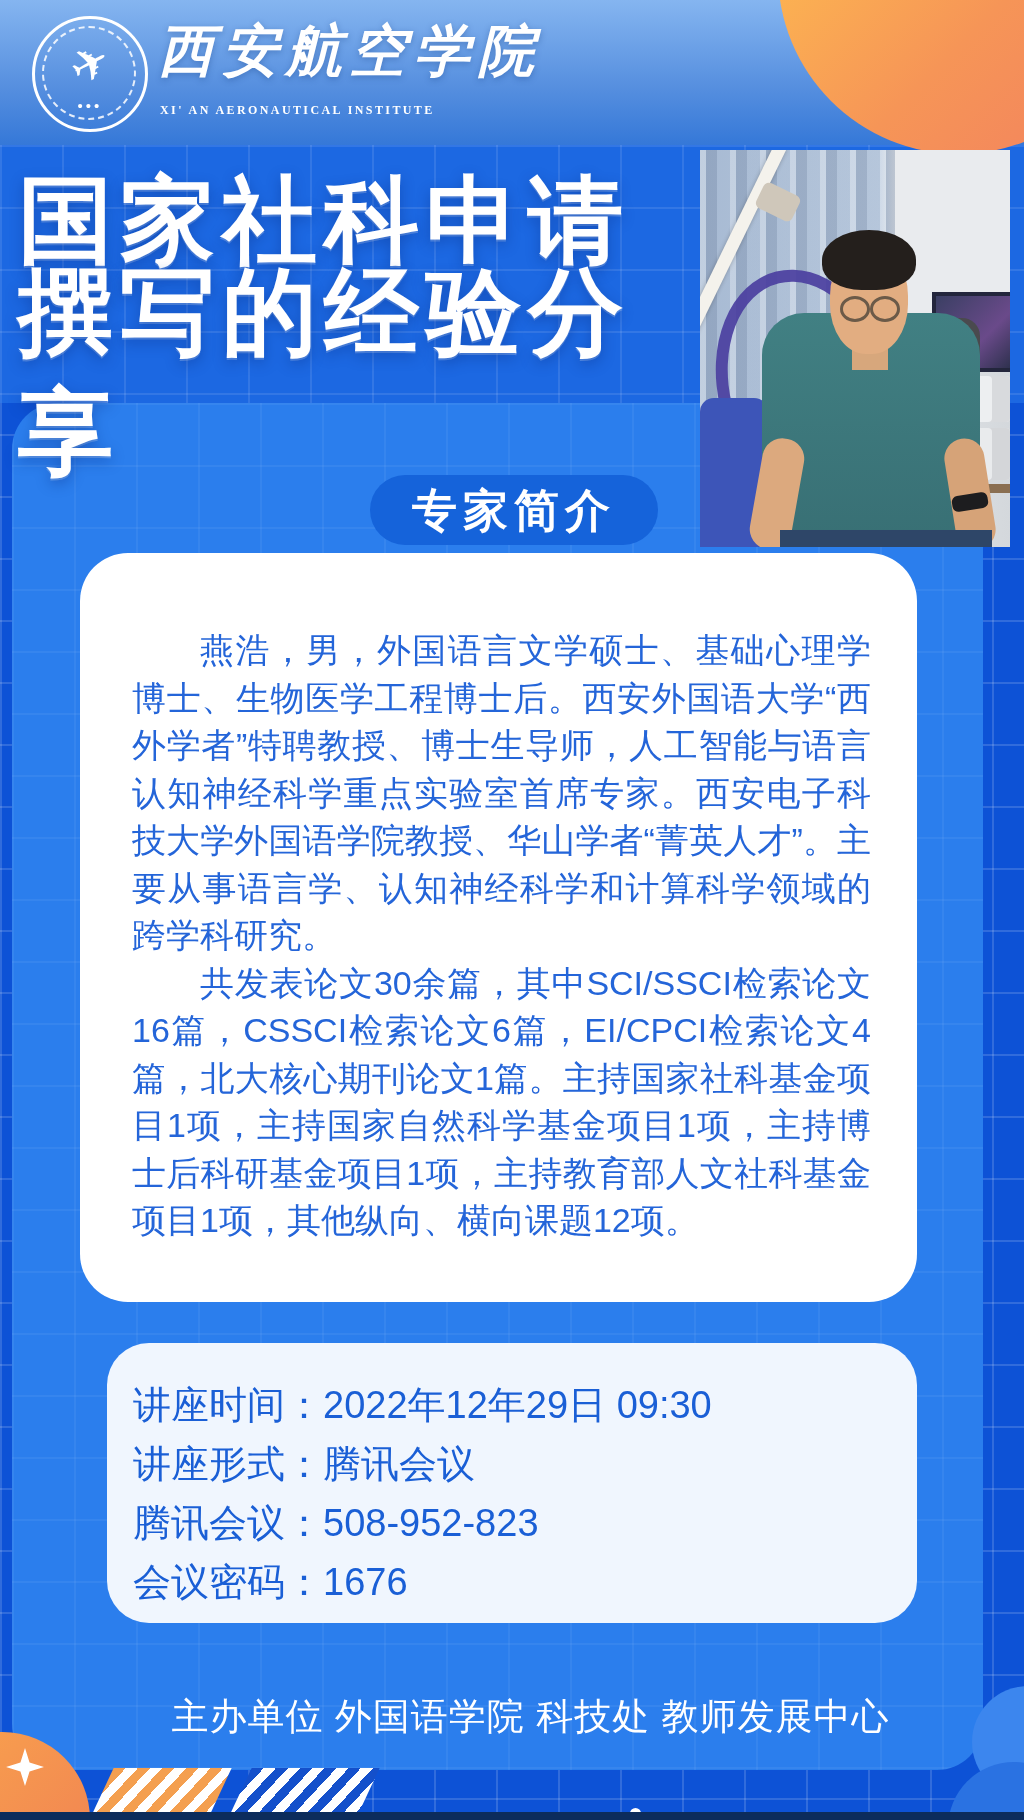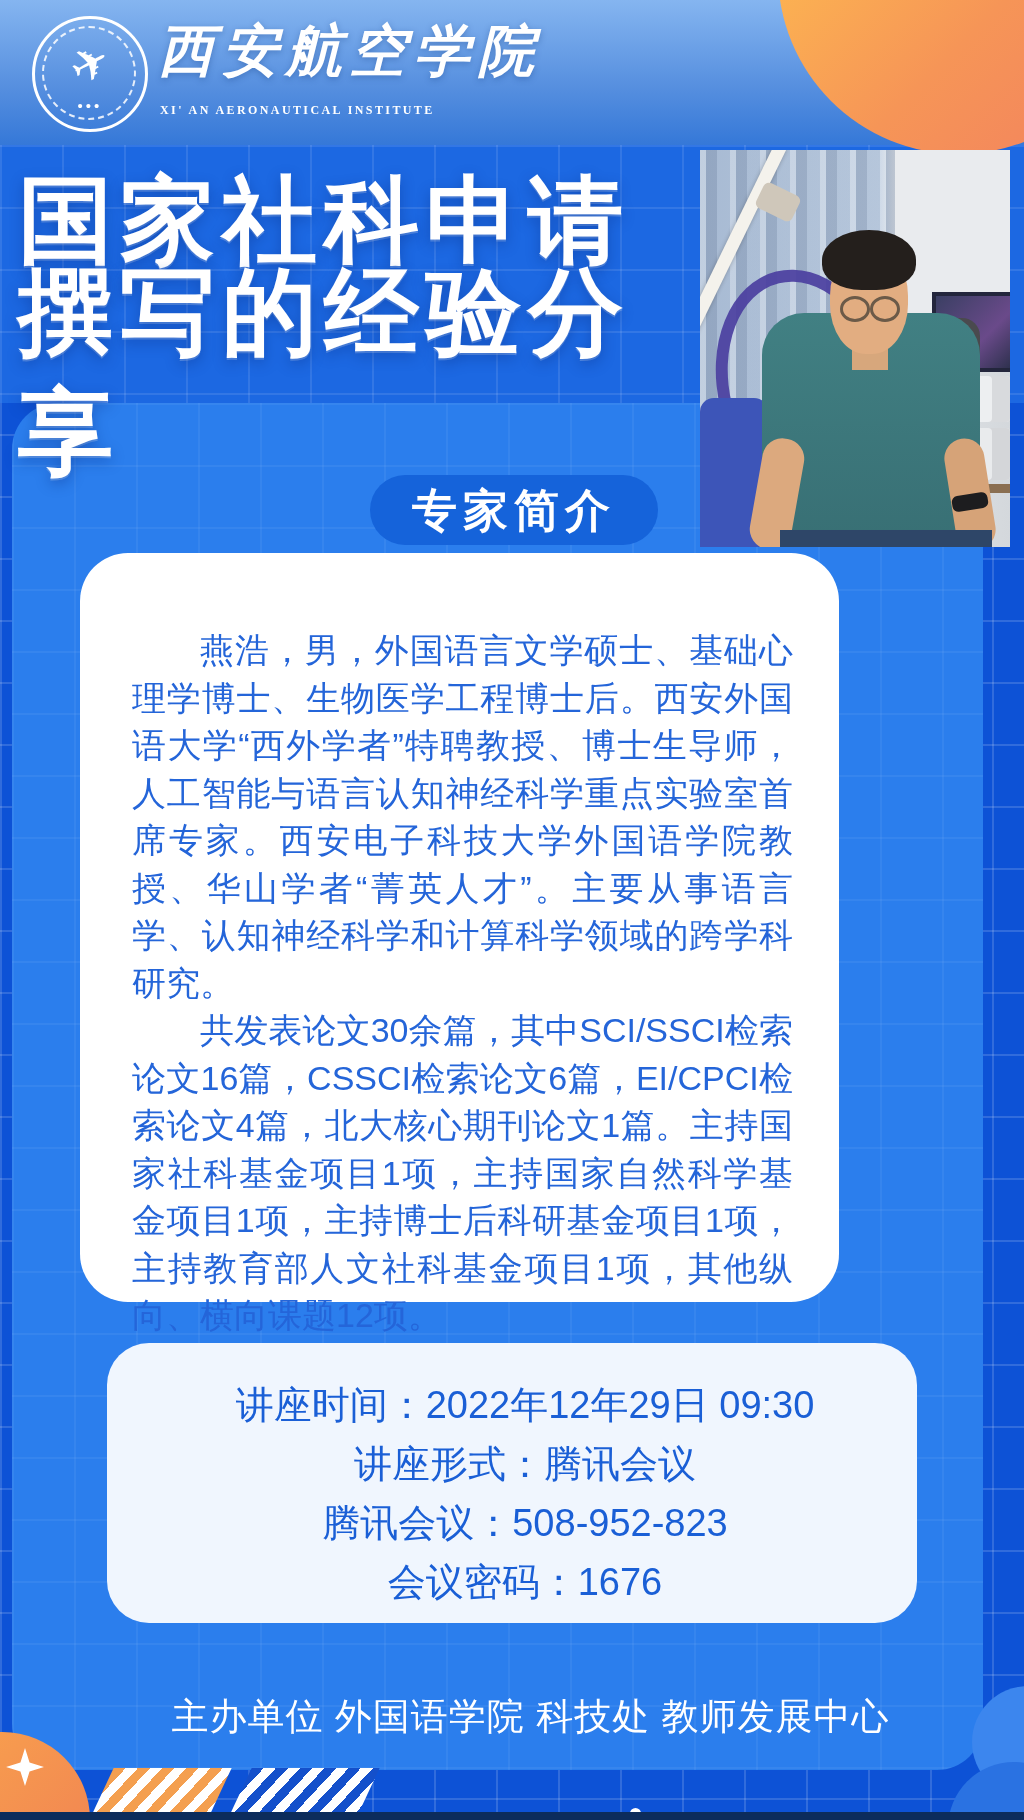--- a/index.html
+++ b/index.html
@@ -62,25 +62,25 @@
   .hair{left:122px;top:80px;width:94px;height:60px;background:#241f1c;border-radius:50% 50% 42% 42%;}
   .glasses{left:138px;top:146px;width:64px;height:22px;border-bottom:0;}
   .glasses:before,.glasses:after{content:"";position:absolute;top:0;width:24px;height:20px;border:3px solid #6b5a48;border-radius:50%;}
   .glasses:before{left:2px;} .glasses:after{right:2px;}
   .jeans{left:80px;top:380px;width:212px;height:17px;background:#2e4668;}
   .monitor{left:232px;top:142px;width:78px;height:72px;background:linear-gradient(135deg,#3a3f63 0%,#6a4a8a 60%,#2a2f4a 100%);border:4px solid #23263c;}
   .devbox1{left:228px;top:226px;width:82px;height:46px;background:#edeff1;border-radius:4px;box-shadow:inset -18px 0 0 #d8dadd;}
   .devbox2{left:228px;top:278px;width:82px;height:52px;background:#e9ebed;border-radius:4px;box-shadow:inset -18px 0 0 #d4d6d9;}
   .desk{left:214px;top:334px;width:96px;height:9px;background:#8a6f52;}
   
-  .bio-card{left:80px;top:553px;width:759px;height:749px;background:#ffffff;border-radius:48px;
+  .bio-card{left:80px;top:553px;width:837px;height:749px;background:#ffffff;border-radius:48px;
     padding:74px 46px 0 52px;box-sizing:border-box;}
   .bio-card p{margin:0;color:#2465D9;font-size:34px;line-height:47.5px;text-indent:2em;text-align:justify;}
   .schedule-card{left:107px;top:1343px;width:810px;height:280px;background:#F0F6FE;border-radius:42px;
-    padding:33px 0 0 26px;box-sizing:border-box;text-align:center;}
+    padding:33px 0 0 26px;box-sizing:border-box;}
   .schedule-line{color:#1A5FD6;font-size:38px;line-height:59px;white-space:nowrap;}
   
   .organizer{left:0;top:1692px;width:995px;text-align:center;color:#fff;font-size:37px;letter-spacing:1px;padding-left:33px;}
   
   .blob-bl{left:-85px;top:1732px;width:175px;height:175px;border-radius:50%;
     background:linear-gradient(135deg,#F9A54D 0%,#F07F53 100%);}
   .sparkle{left:6px;top:1748px;width:38px;height:38px;background:#fff;
     clip-path:polygon(50% 0,62% 38%,100% 50%,62% 62%,50% 100%,38% 62%,0 50%,38% 38%);}
   .circle-br-1{left:972px;top:1686px;width:112px;height:112px;border-radius:50%;background:#3c86ee;}
   .circle-br-2{left:948px;top:1762px;width:132px;height:132px;border-radius:50%;background:#2a72e2;}

